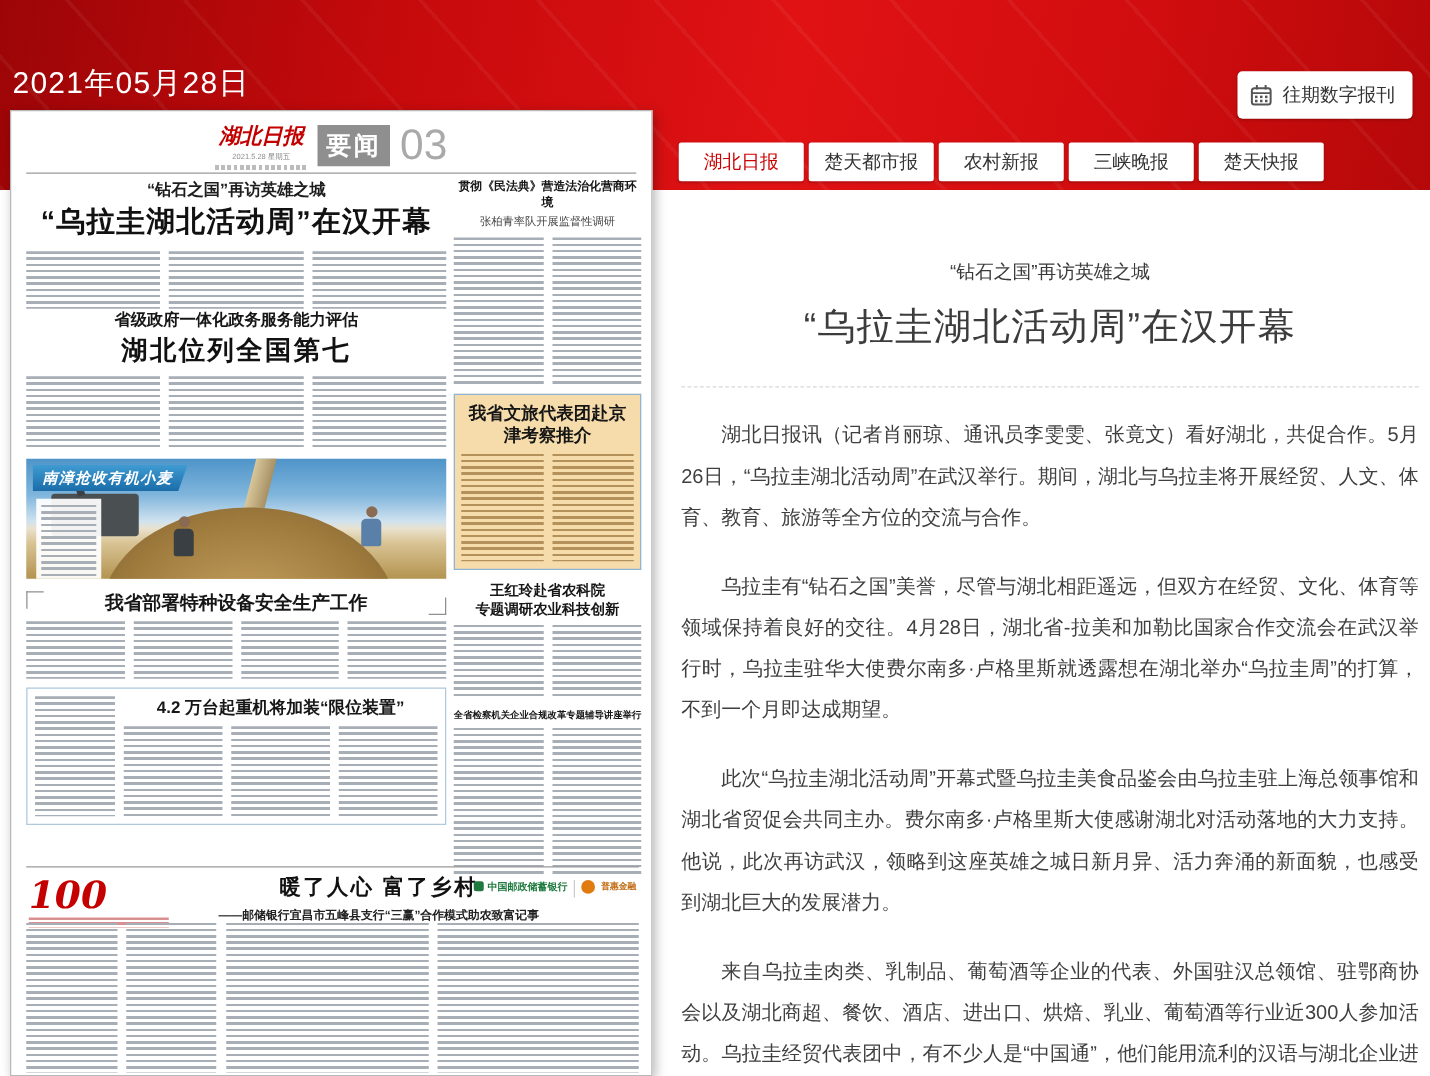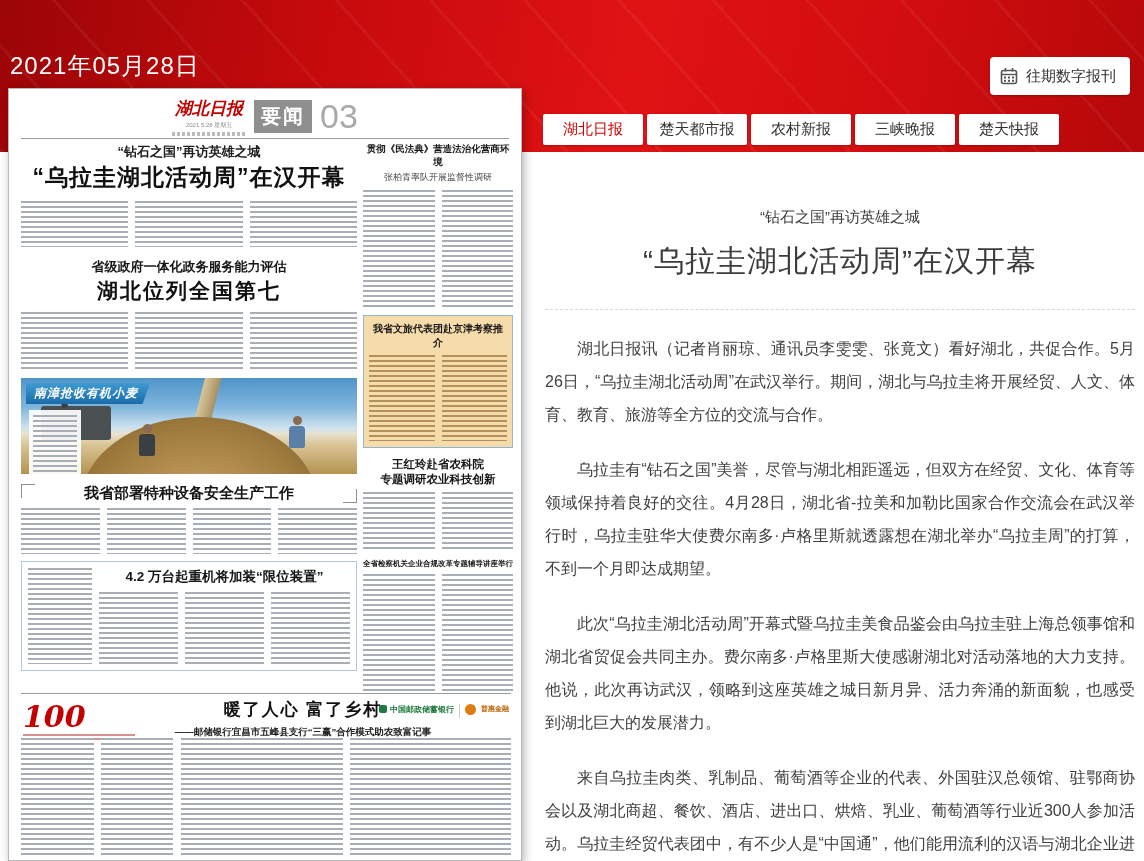--- a/index.html
+++ b/index.html
@@ -192,21 +192,21 @@
     <div class="mh-rule"></div>
 
     <div class="pcol-l">
       <div class="np-kicker">“钻石之国”再访英雄之城</div>
       <div class="np-head-xl">“乌拉圭湖北活动周”在汉开幕</div>
       <div class="cols" style="margin-top:8px;">
         <div class="ft" style="height:46px"></div>
           <div class="ft" style="height:46px"></div>
           <div class="ft" style="height:46px"></div>
       </div>
-      <div class="np-head-s" style="margin-top:11px">省级政府一体化政务服务能力评估</div>
+      <div class="np-head-s" style="margin-top:0">省级政府一体化政务服务能力评估</div>
       <div class="np-head-l">湖北位列全国第七</div>
       <div class="cols" style="margin-top:7px;">
         <div class="ft" style="height:58px"></div>
           <div class="ft" style="height:58px"></div>
           <div class="ft" style="height:58px"></div>
       </div>
 
       <div class="photo-wheat">
         <div class="wheat-chute"></div>
         <div class="wheat-machine"></div>
@@ -254,21 +254,21 @@
 
     <div class="pcol-r">
       <div class="np-head-s" style="font-size:9.5px">贯彻《民法典》营造法治化营商环境</div>
       <div style="text-align:center; font-size:9px; color:#444; margin-top:2px;">张柏青率队开展监督性调研</div>
       <div class="cols" style="margin-top:6px;">
         <div class="ft" style="height:118px"></div>
           <div class="ft" style="height:118px"></div>
       </div>
 
       <div class="orange-box">
-        <div class="np-head-s" style="font-size:10px">我省文旅代表团赴京津考察推介</div>
+        <div class="np-head-s" style="font-size:14px">我省文旅代表团赴京津考察推介</div>
         <div class="cols" style="margin-top:5px;">
           <div class="ft-warm" style="height:86px"></div>
             <div class="ft-warm" style="height:86px"></div>
         </div>
       </div>
 
       <div class="np-head-s" style="font-size:11.5px; margin-top:9px">王红玲赴省农科院</div>
       <div class="np-head-s" style="font-size:11.5px;">专题调研农业科技创新</div>
       <div class="cols" style="margin-top:5px;">
         <div class="ft" style="height:60px"></div>

